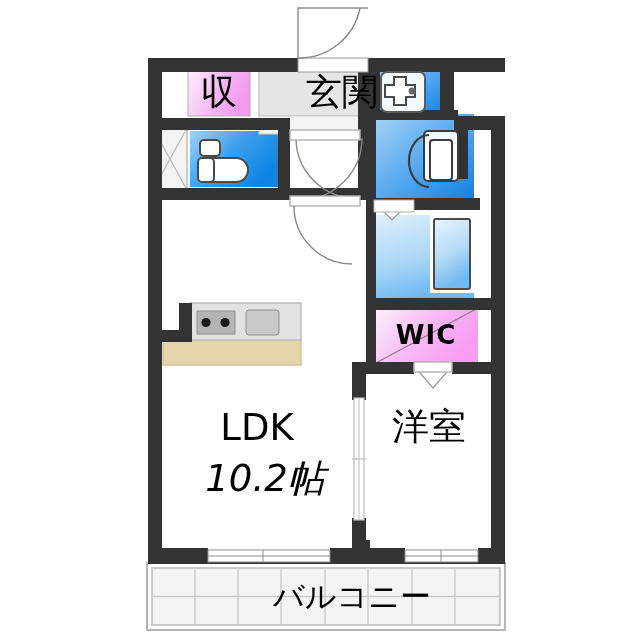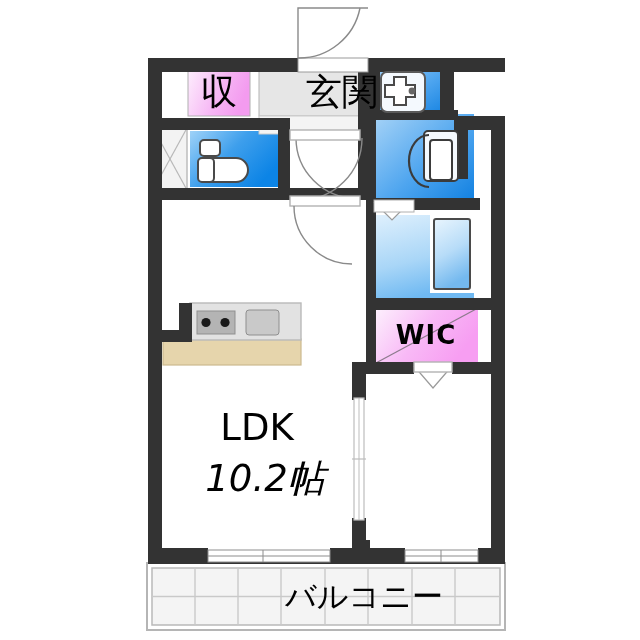--- a/index.html
+++ b/index.html
@@ -247,16 +247,17 @@
 
   <div class="lbl lbl-jp" style="left:188px;top:70px;width:62px;font-size:36px;line-height:44px;">収</div>
 
   <div class="lbl lbl-jp" style="left:259px;top:70px;width:110px;font-size:36px;line-height:44px;margin-left:28px;">玄関</div>
 
   <div class="lbl lbl-room" style="left:374px;top:311px;width:104px;font-size:26px;line-height:48px;font-weight:bold;letter-spacing:1px;">WIC</div>
 
   <div class="lbl lbl-room" style="left:172px;top:407px;width:170px;font-size:37px;line-height:42px;">LDK</div>
   <div class="lbl lbl-room" style="left:180px;top:458px;width:170px;font-size:37px;line-height:42px;font-style:italic;">10.2帖</div>
 
-
-  <div class="lbl lbl-jp" style="left:168px;top:572px;width:392px;font-size:31px;line-height:48px;">バルコニー</div>
+  <div class="lbl lbl-jp" style="left:368px;top:405px;width:122px;font-size:37px;line-height:44px;">洋室</div>
+
+  <div class="lbl lbl-jp" style="left:156px;top:572px;width:392px;font-size:31px;line-height:48px;">バルコニー</div>
 
 </div>
 
 </body></html>

